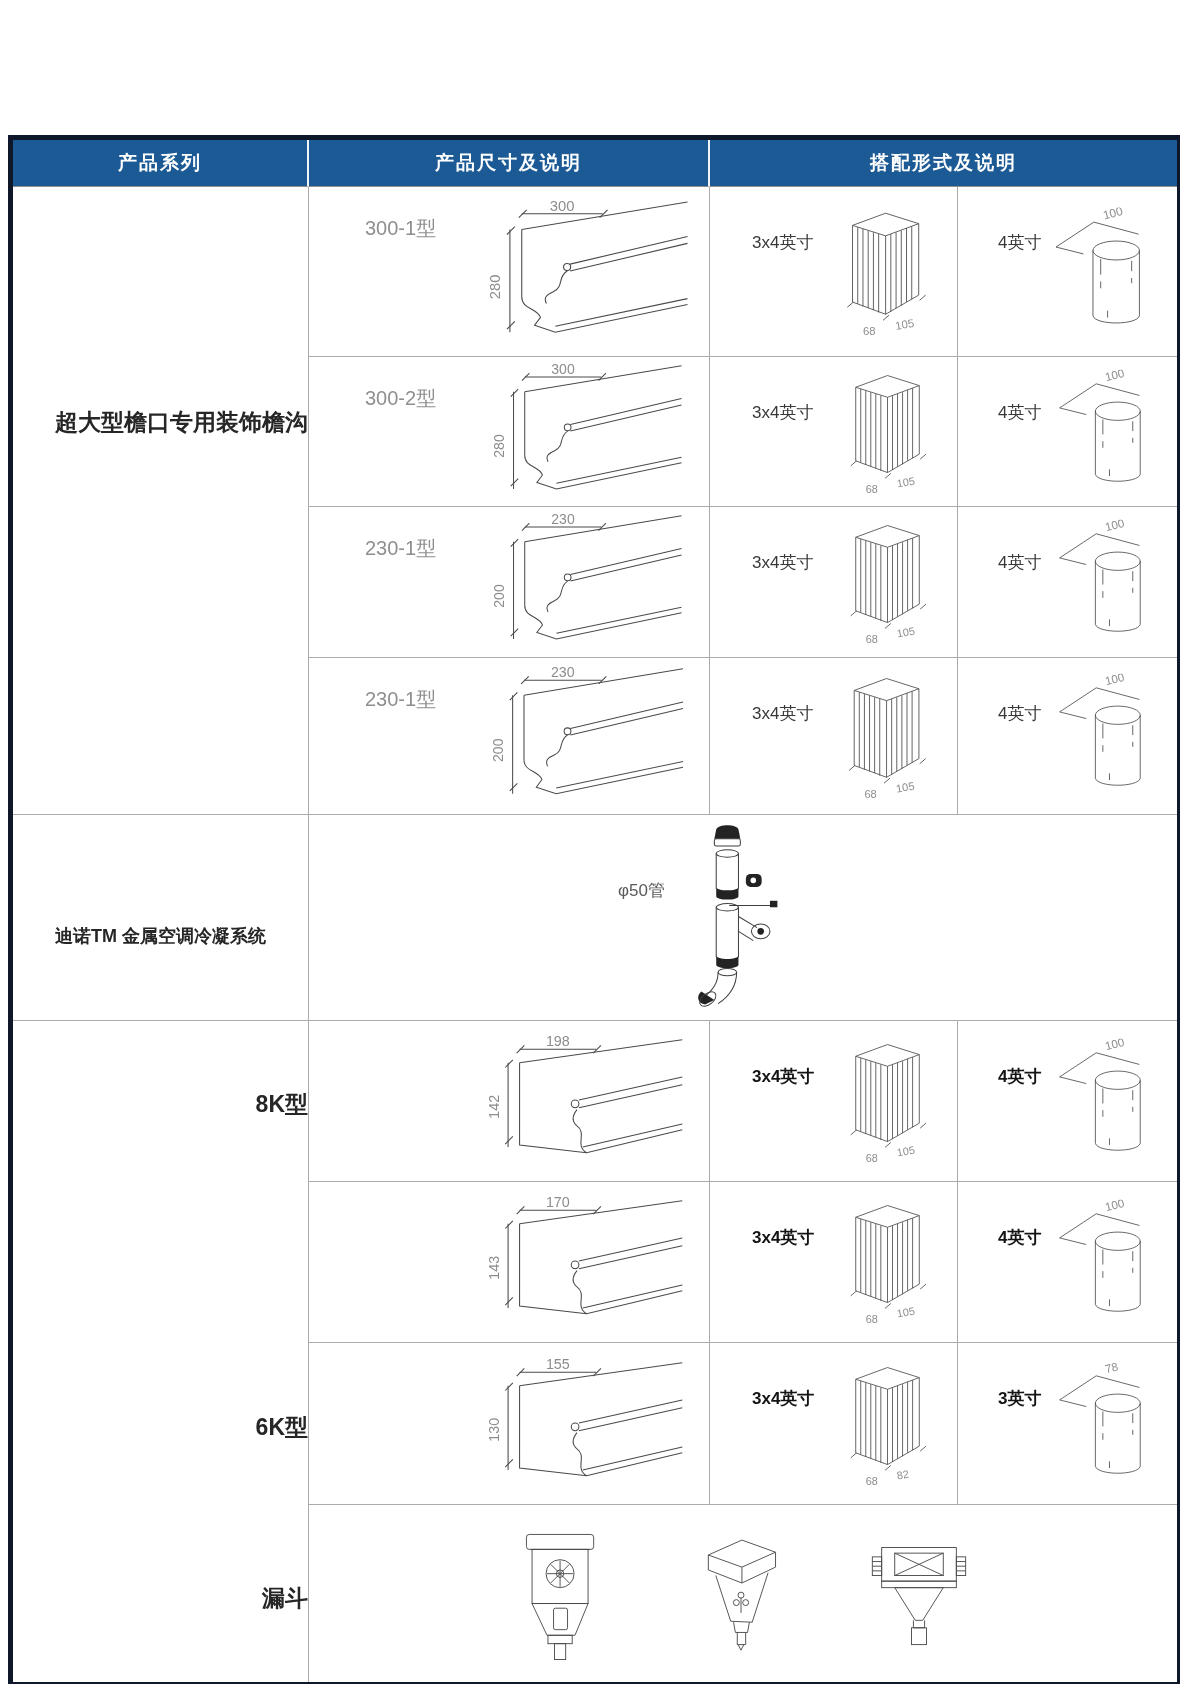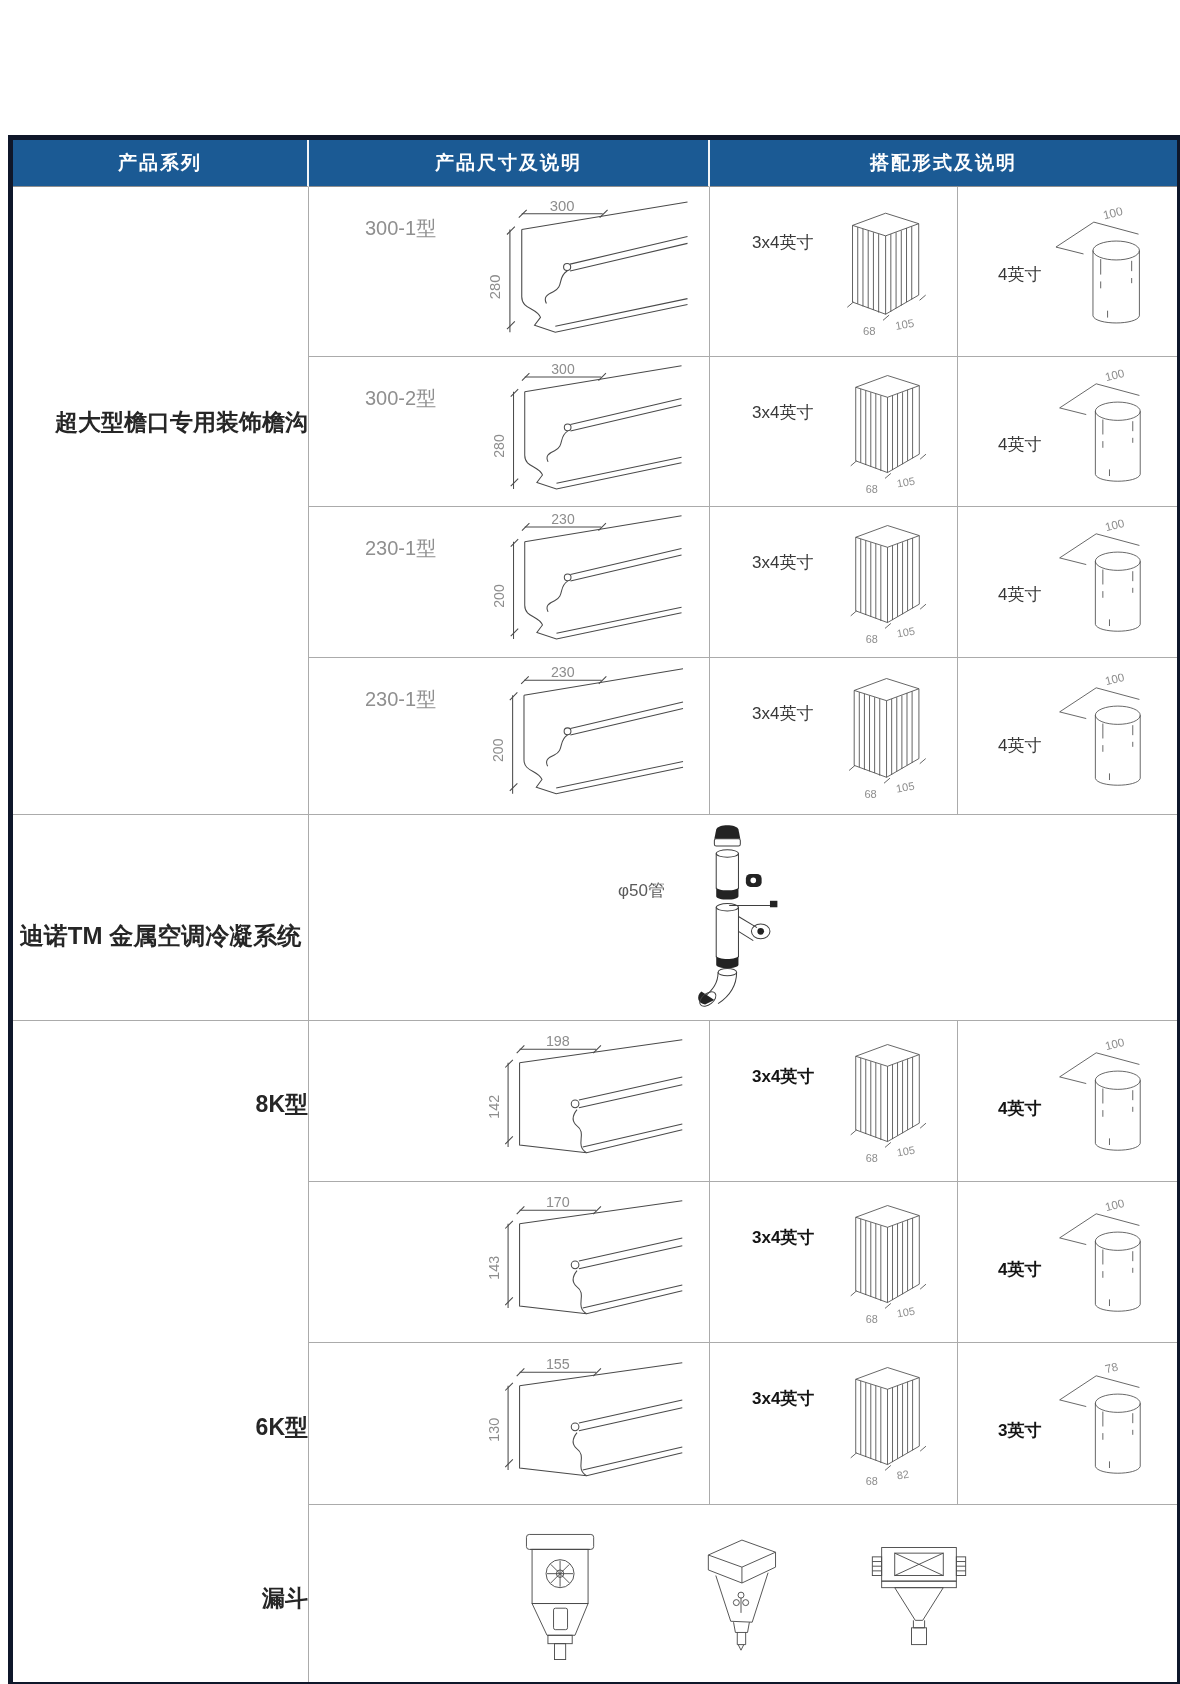--- a/index.html
+++ b/index.html
@@ -15,25 +15,25 @@
   .cell{position:relative;box-sizing:border-box;}
   .bR{border-right:1px solid #ababab;}
   .bB{border-bottom:1px solid #ababab;}
   .hdr{background:#1b5a94;color:#fff;display:flex;align-items:center;justify-content:center;
        font-size:19px;font-weight:bold;letter-spacing:2px;border-bottom:1px solid #8f8f8f;}
   .hdr.wR{border-right:2px solid #f2f5f8;}
   .series{display:flex;align-items:center;justify-content:center;
           font-size:23px;font-weight:bold;color:#262626;}
   .series-abs{position:absolute;left:0;width:100%;text-align:right;
               font-size:23px;font-weight:bold;color:#262626;}
-  .slabel-sm{font-size:24px;margin-top:36px;}
+  .slabel-sm{font-size:18px;margin-top:36px;}
   .tlabel{position:absolute;left:56px;top:28px;font-size:20px;color:#8f8f8f;}
   .dlabel{position:absolute;left:42px;top:44px;font-size:17px;color:#383838;}
   .dlabel.bold{font-weight:bold;color:#141414;}
-  .plabel{position:absolute;left:40px;top:44px;font-size:17px;color:#383838;margin-top:32px;}
+  .plabel{position:absolute;left:40px;top:44px;font-size:17px;color:#383838;}
   .plabel.bold{font-weight:bold;color:#141414;}
   .svg-mid{position:absolute;top:50%;transform:translateY(-50%);}
   .deco-svg{right:12px;}
   .duct-svg{right:26px;}
   .round-svg{right:16px;}
   .condense-label{position:absolute;left:309px;top:64px;font-size:17px;color:#5a5a5a;}
   .condense-svg{position:absolute;left:330px;top:7px;}
   .funnel-svg{position:absolute;top:22px;}
   text{font-family:"Liberation Sans","DejaVu Sans",sans-serif;}
 </style>

